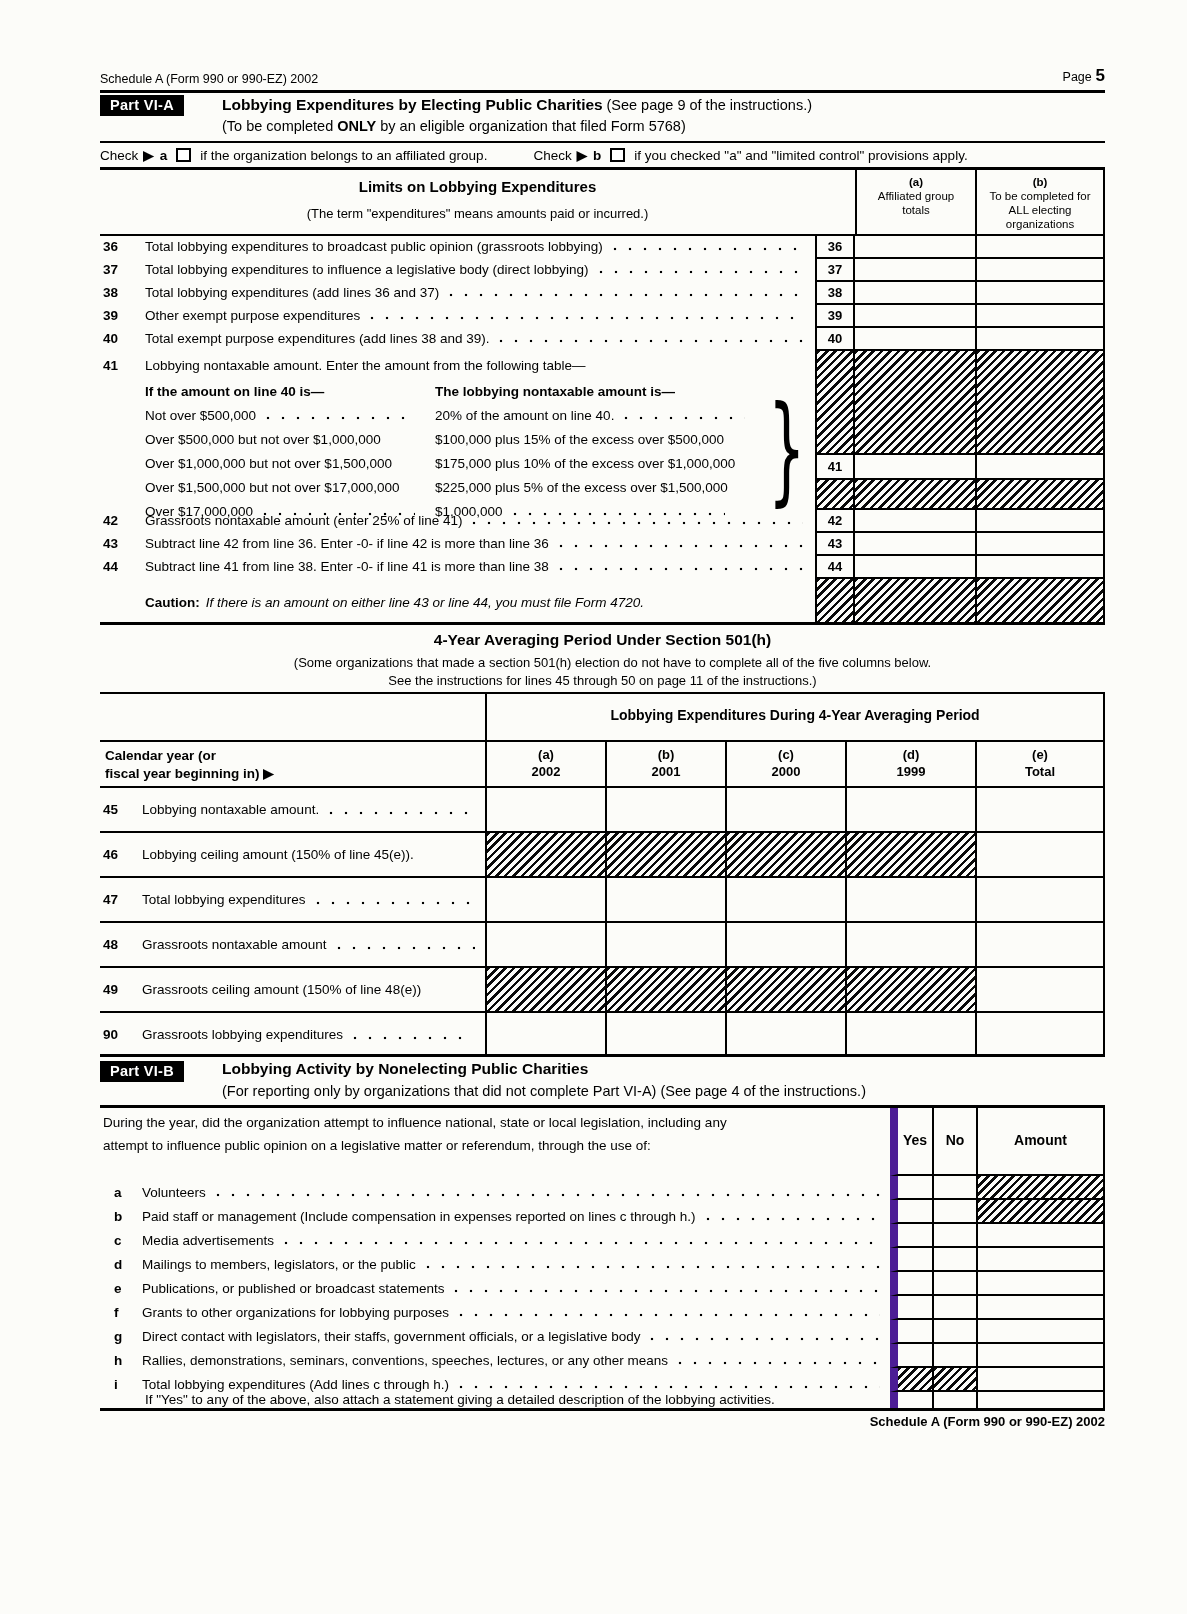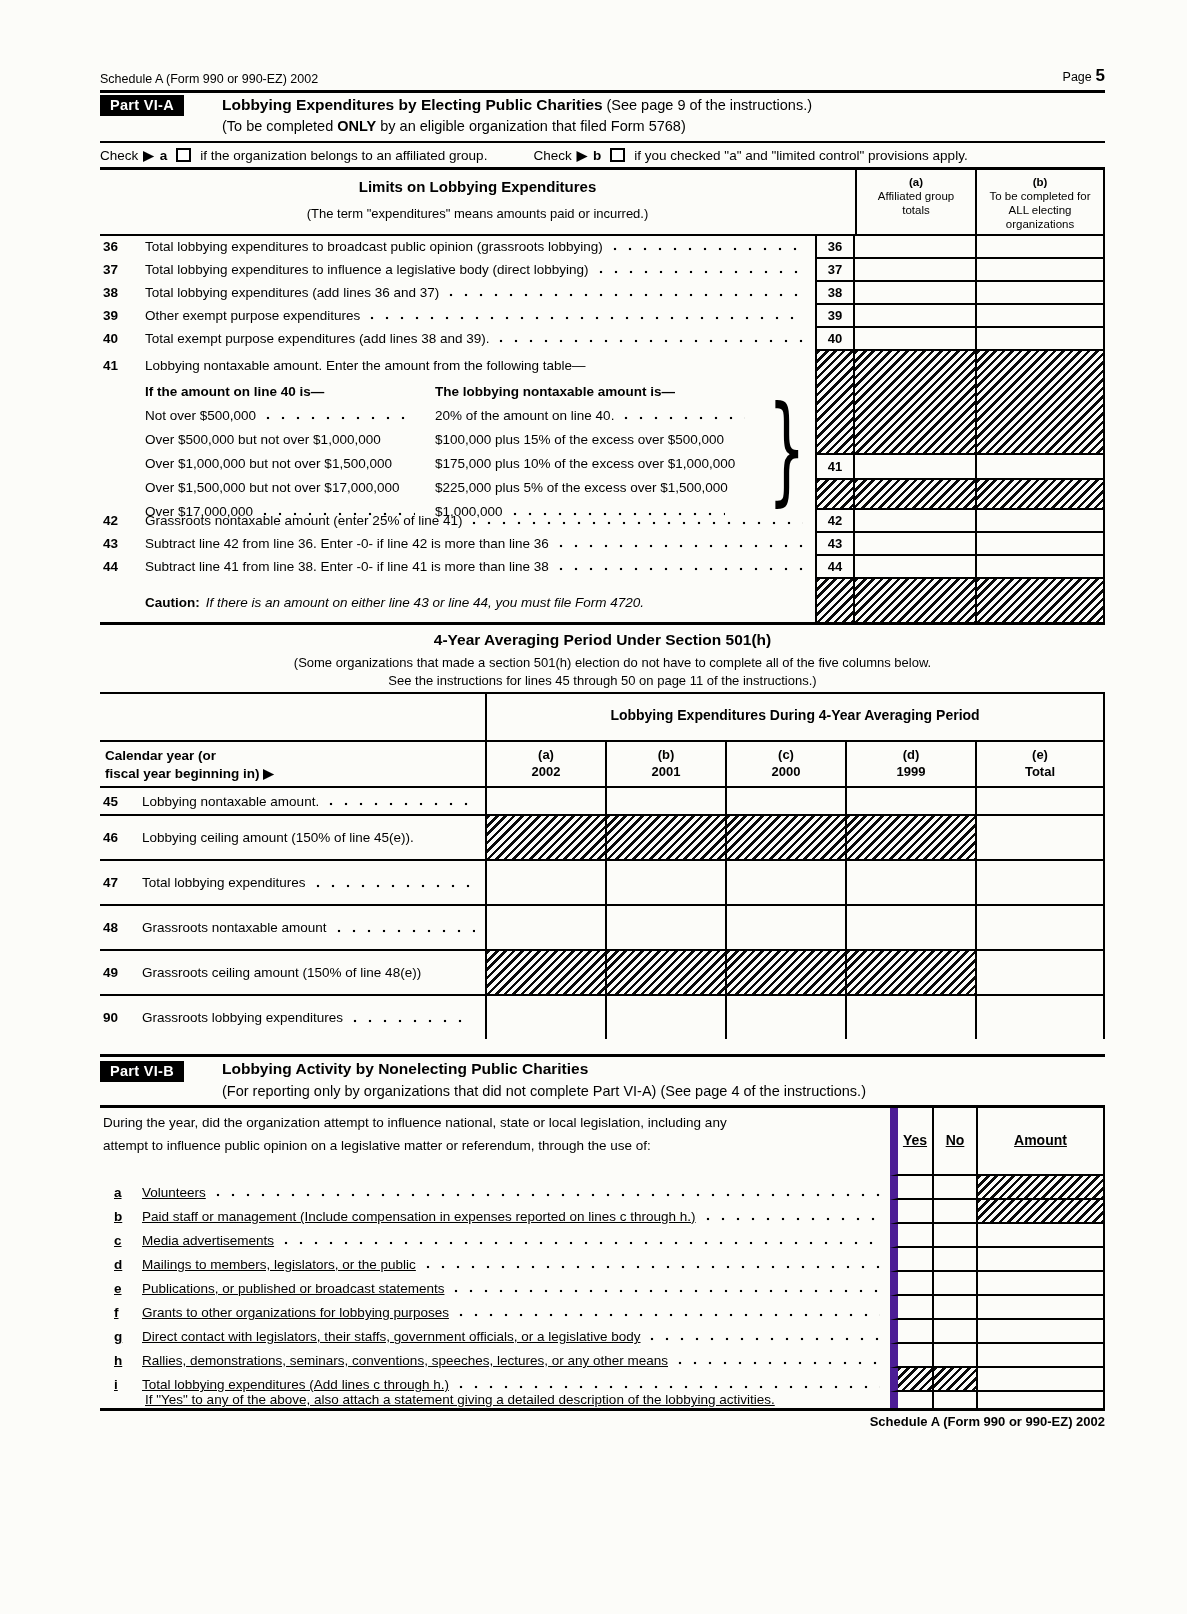--- a/index.html
+++ b/index.html
@@ -25,21 +25,21 @@
   .acell { flex:0 0 120px; border-bottom:2px solid #000; }
   .bcell { flex:0 0 130px; border-left:2px solid #000; border-right:2px solid #000; border-bottom:2px solid #000; }
   .nob { border-bottom:none !important; }
   
   .avrow { display:flex; border-top:2px solid #000; }
   .avlabel { flex:0 0 385px; display:flex; align-items:center; font-size:13.5px; }
   .avcell { border-left:2px solid #000; }
   .avlast { border-right:2px solid #000; }
   .colhead { text-align:center; font-weight:bold; font-size:13px; line-height:17px; padding-top:4px; }
   
-  .qrow { display:flex;text-decoration:underline; }
+  .qrow { display:flex; }
   .qcell { flex:0 0 790px; }
   .ynYes { flex:0 0 42px; border-left:8px solid #4c1d95; border-bottom:2px solid #000; }
   .ynNo  { flex:0 0 44px; border-left:2px solid #000; border-bottom:2px solid #000; }
   .amt   { flex:0 0 129px; border-left:2px solid #000; border-right:2px solid #000; border-bottom:2px solid #000; }
   .limcol { border-left:2px solid #000; text-align:center; font-size:11.5px; line-height:14px; padding-top:5px; }
 </style>
 </head>
 <body>
 
 <div class="page">
@@ -301,21 +301,21 @@
       <div class="avcell colhead" style="flex:0 0 130px">
         <div>(d)</div>
         <div>1999</div>
       </div>
       <div class="avcell avlast colhead" style="flex:0 0 130px">
         <div>(e)</div>
         <div>Total</div>
       </div>
     </div>
 
-    <div class="avrow" style="height:28px">
+    <div class="avrow" style="height:45px">
       <div class="avlabel">
           <span class="lnum" style="padding-left:3px">45</span>
           <span>Lobbying nontaxable amount.</span>
           <span class="dots" style="align-self:center;margin-bottom:-6px"></span>
         </div>
       <div class="avcell" style="flex:0 0 120px"></div>
       <div class="avcell" style="flex:0 0 120px"></div>
       <div class="avcell" style="flex:0 0 120px"></div>
       <div class="avcell" style="flex:0 0 130px"></div>
       <div class="avcell avlast" style="flex:0 0 130px"></div>

